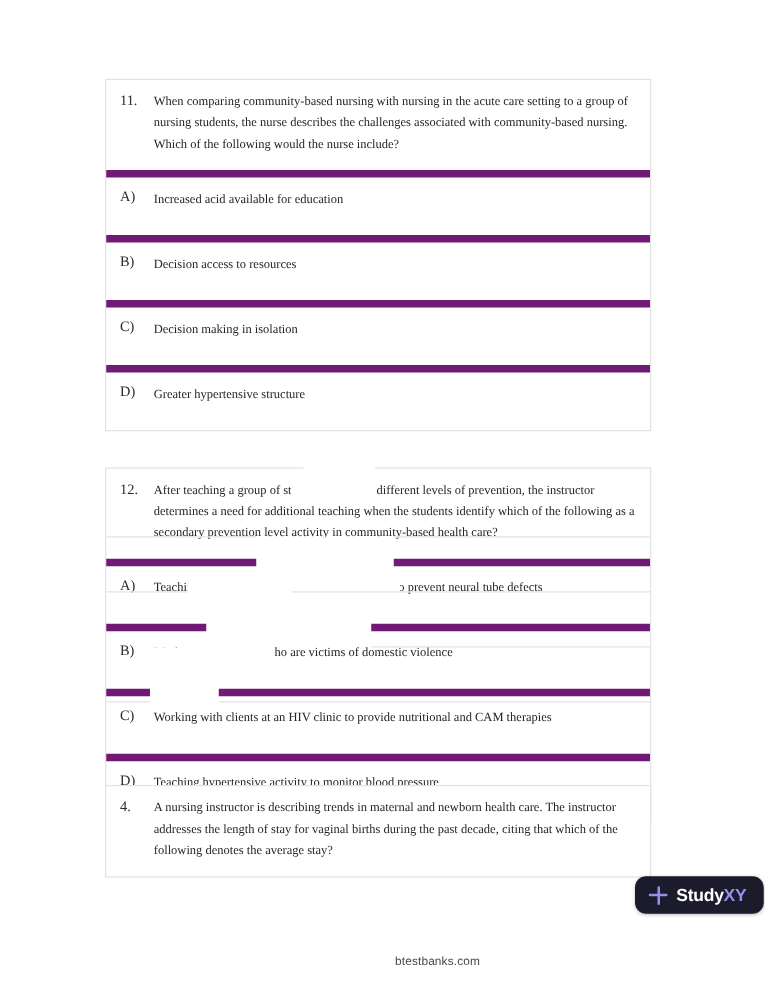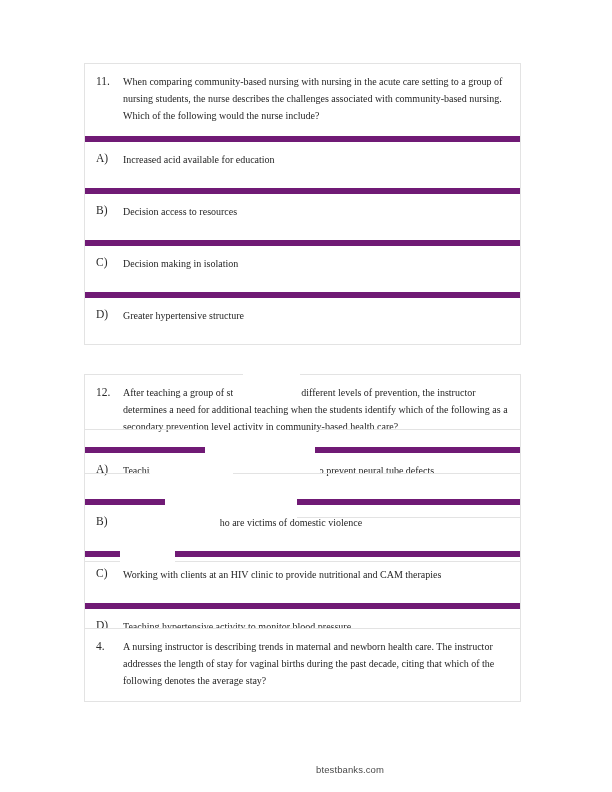--- a/index.html
+++ b/index.html
@@ -214,18 +214,22 @@
   <div class="stub" style="left:85px;  top:561px; width:35px;"></div>
   <div class="stub" style="left:175px; top:561px; width:345px;"></div>
 
   <div class="card" style="top:628px;">
     <div class="row stem">
       <div class="row-label">4.</div>
       <div class="row-text">A nursing instructor is describing trends in maternal and newborn health care. The instructor addresses the length of stay for vaginal births during the past decade, citing that which of the following denotes the average stay?</div>
     </div>
   </div>
 
+  <div class="badge" style="left:508px; top:701px;">
+    <span class="plus"></span>
+    <span class="word"><span class="w-study">Study</span><span class="w-xy">XY</span></span>
+  </div>
 
   <div class="footer" style="top:764px;margin-left:44px;">
     <div class="footer-site">btestbanks.com</div>
   </div>
 
 </div>
 
 </body></html>

